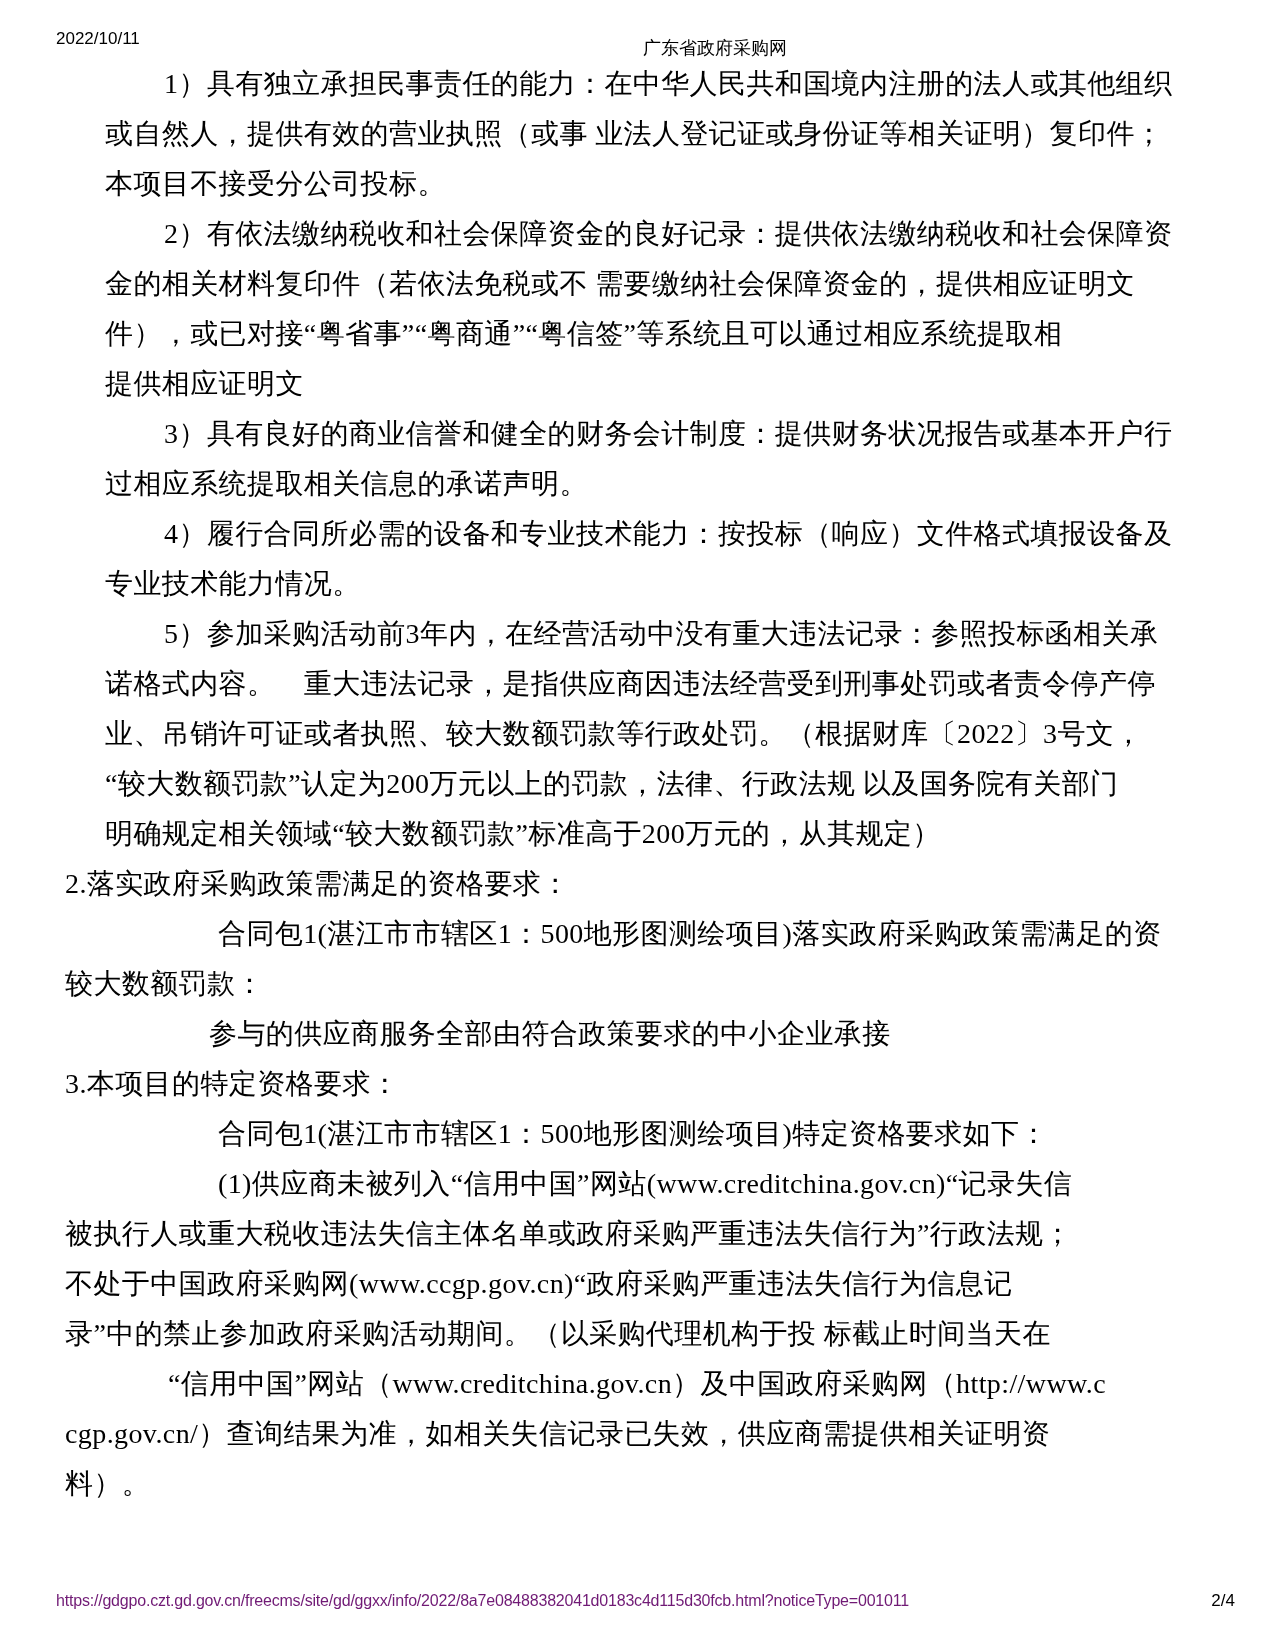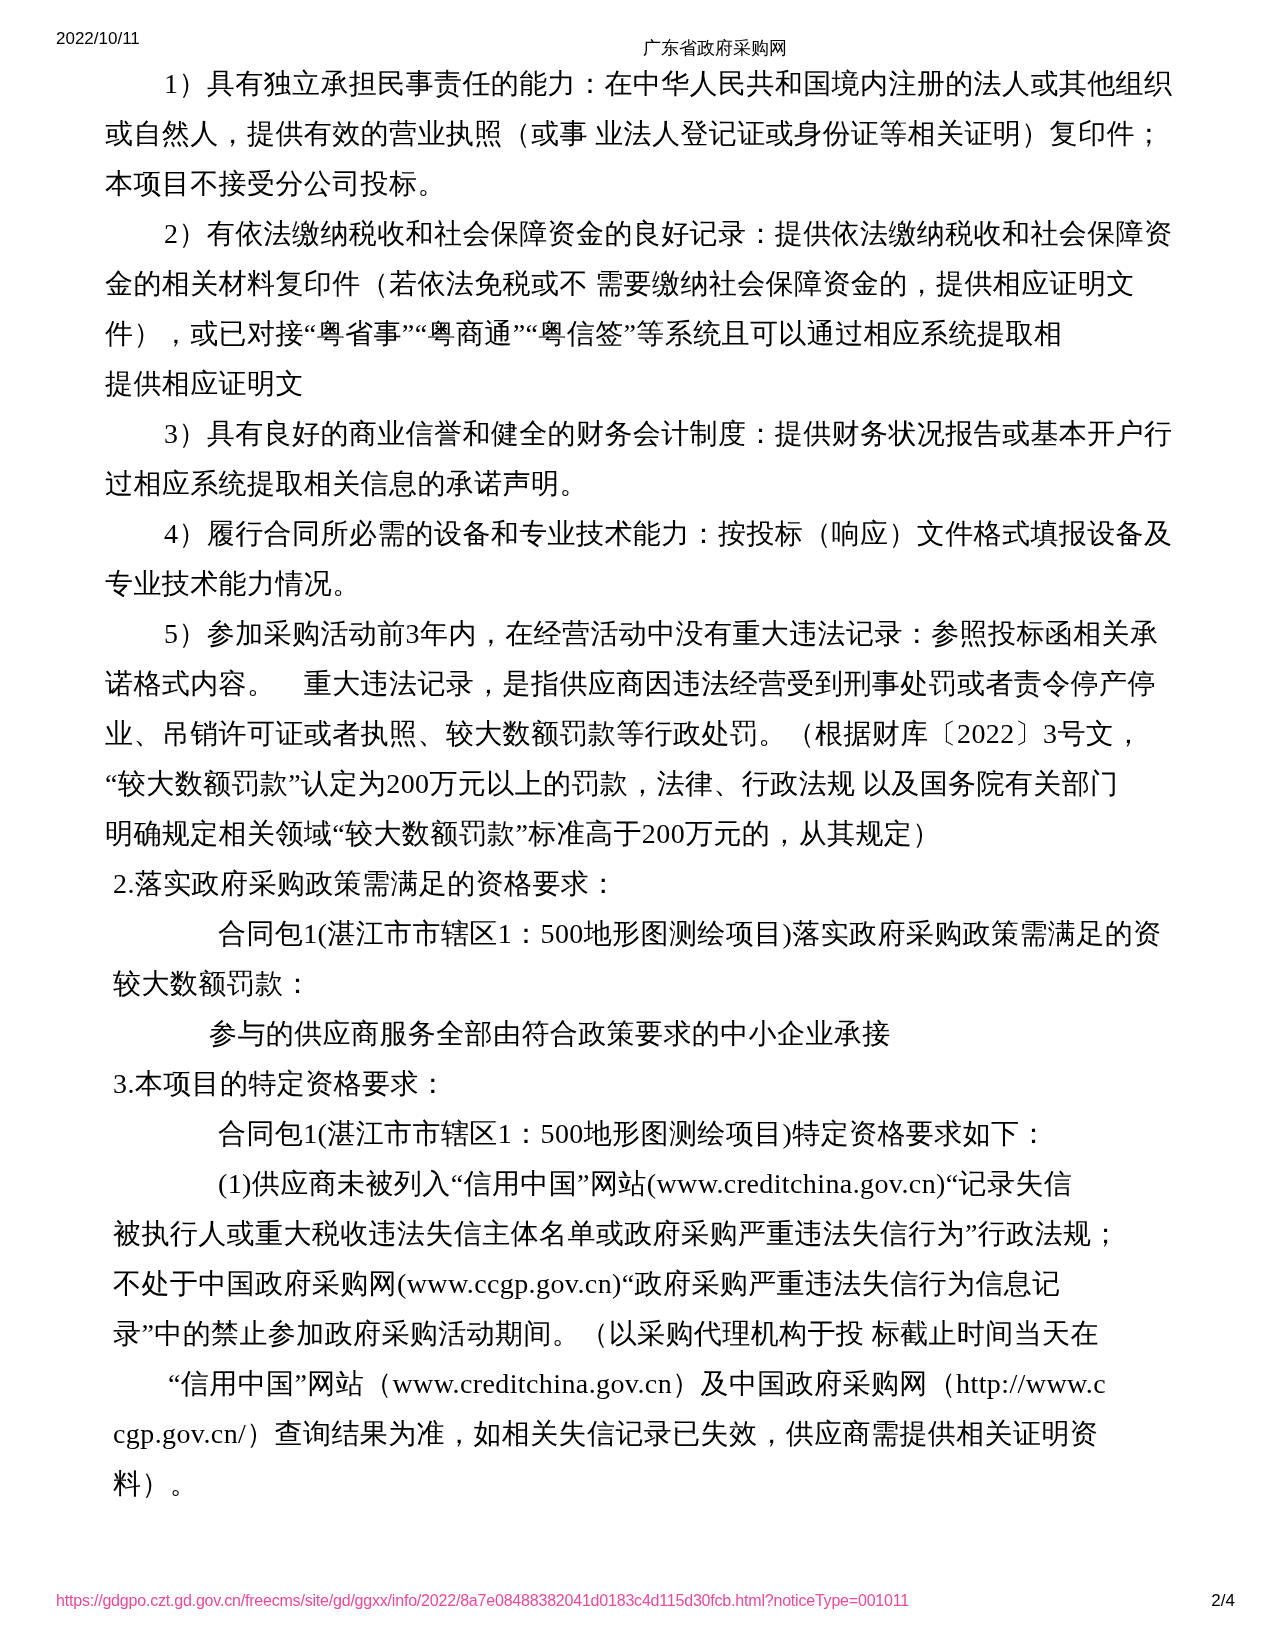--- a/index.html
+++ b/index.html
@@ -37,32 +37,32 @@
     }
     .ln {
       height: 50px;
       line-height: 50px;
       font-size: 28px;
       letter-spacing: 0.4px;
       white-space: nowrap;
     }
     .a0 { margin-left: 105px; }
     .a1 { margin-left: 164px; }
-    .b0 { margin-left: 113px; }
+    .b0 { margin-left: 65px; }
     .b0q { margin-left: 168px; }
     .b1 { margin-left: 218px; }
     .b2 { margin-left: 209px; }
     .footer-url {
       position: absolute;
       top: 1592px;
       left: 56px;
       font-family: "Liberation Sans", "DejaVu Sans", sans-serif;
       font-size: 16px;
       letter-spacing: -0.2px;
-      color: #ec4899;
+      color: #701a75;
     }
     .footer-page {
       position: absolute;
       top: 1591px;
       right: 40px;
       font-family: "Liberation Sans", "DejaVu Sans", sans-serif;
       font-size: 17px;
       color: #000000;
     }
   </style>

